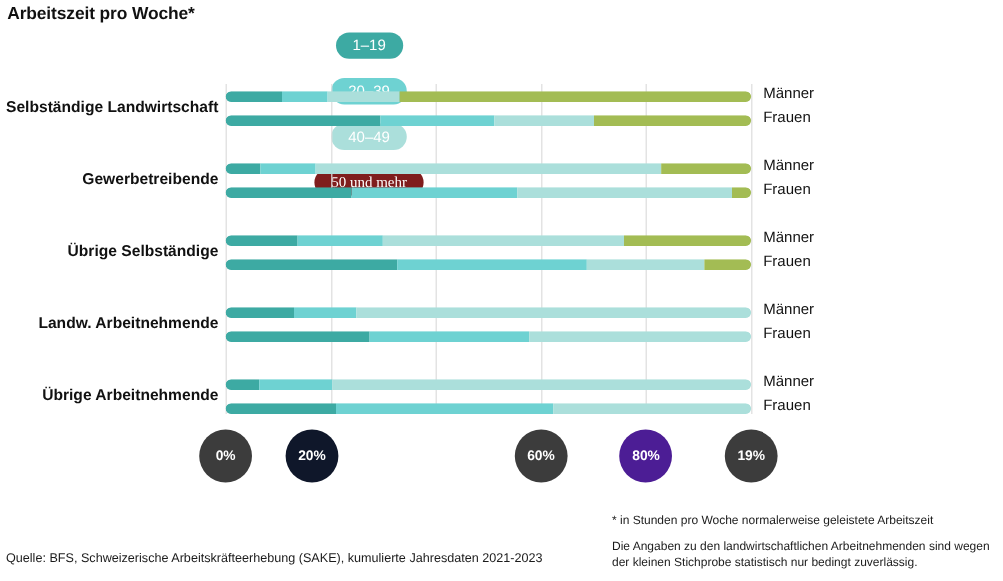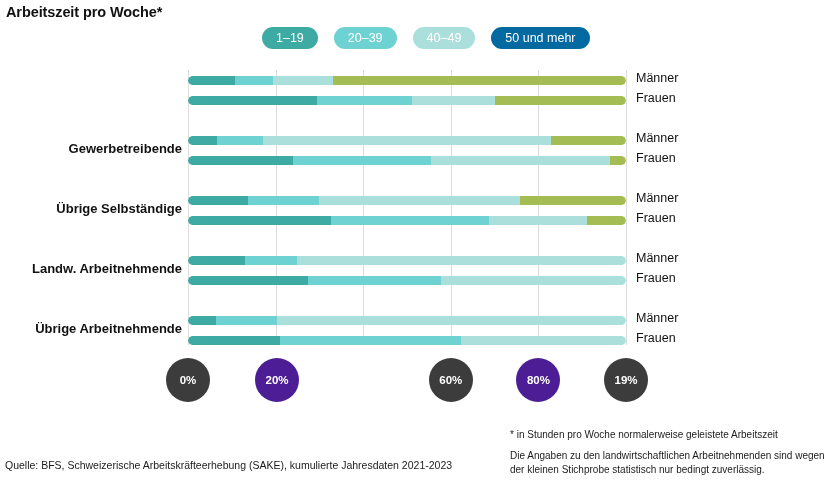--- a/index.html
+++ b/index.html
@@ -16,21 +16,21 @@
   
   .chart-title{
     position:absolute;left:6px;top:4px;
     font-size:14.5px;font-weight:bold;letter-spacing:-0.1px;
     color:#111111;
   }
 
   
   .legend{
     position:absolute;left:262px;top:27px;
-    display:flex;align-items:center;gap:16px;
+    display:flex;flex-direction:column;align-items:center;gap:16px;
   }
   .legend-item{
     border-radius:11px;
     height:22px;
     display:flex;align-items:center;justify-content:center;
     padding:0 14px;
     color:#ffffff;
     font-size:12.5px;
     font-weight:normal;
     white-space:nowrap;
@@ -97,24 +97,25 @@
 <body>
 
 <div id="page">
 
   <div class="chart-title">Arbeitszeit pro Woche*</div>
 
   <div class="legend" id="legend">
       <div class="legend-item" style="background: rgb(61, 170, 163);">1–19</div>
       <div class="legend-item" style="background: rgb(110, 210, 210);">20–39</div>
       <div class="legend-item" style="background: rgb(171, 223, 219);">40–49</div>
-      <div class="legend-item" style="background: #0369a1;">50 und mehr</div>
+      <div class="legend-item" style="background: #7f1d1d; font-family: Liberation Serif, serif;">50 und mehr</div>
     </div>
 
   <div class="cat-labels" id="catLabels">
+      <div class="cat" style="top: 11px;">Selbständige Landwirtschaft</div>
       <div class="cat" style="top: 71px;">Gewerbetreibende</div>
       <div class="cat" style="top: 131px;">Übrige Selbständige</div>
       <div class="cat" style="top: 191px; margin-left: 28px;">Landw. Arbeitnehmende</div>
       <div class="cat" style="top: 251px;">Übrige Arbeitnehmende</div>
     </div>
 
   <div class="plot" id="plot">
       <div class="gridline" style="left: 438px;"></div>
       <div class="gridline" style="left: 350.4px;"></div>
       <div class="gridline" style="left: 262.8px;"></div>
@@ -189,21 +190,21 @@
       <div class="sex" style="top: 121px;">Männer</div>
       <div class="sex" style="top: 141px;">Frauen</div>
       <div class="sex" style="top: 181px;">Männer</div>
       <div class="sex" style="top: 201px;">Frauen</div>
       <div class="sex" style="top: 241px;">Männer</div>
       <div class="sex" style="top: 261px;">Frauen</div>
     </div>
 
   <div class="axis" id="axis">
       <div class="tick-badge" style="left: 166px; background: rgb(60, 60, 60); color: rgb(255, 255, 255);">0%</div>
-      <div class="tick-badge" style="left: 255px; background: #4c1d95; color: rgb(255, 255, 255);">20%</div>
+      <div class="tick-badge" style="left: 238px; background: #0f172a; color: rgb(255, 255, 255);">20%</div>
       <div class="tick-badge" style="left: 428.8px; background: rgb(60, 60, 60); color: rgb(255, 255, 255);">60%</div>
       <div class="tick-badge" style="left: 516.4px; background: #4c1d95; color: rgb(255, 255, 255);">80%</div>
       <div class="tick-badge" style="left: 604px; background: rgb(60, 60, 60); color: rgb(255, 255, 255);">19%</div>
     </div>
 
   <div class="source">Quelle: BFS, Schweizerische Arbeitskräfteerhebung (SAKE), kumulierte Jahresdaten 2021-2023</div>
   <div class="note note-1">* in Stunden pro Woche normalerweise geleistete Arbeitszeit</div>
   <div class="note note-2">Die Angaben zu den landwirtschaftlichen Arbeitnehmenden sind wegen der kleinen Stichprobe statistisch nur bedingt zuverlässig.</div>
 
 </div>

